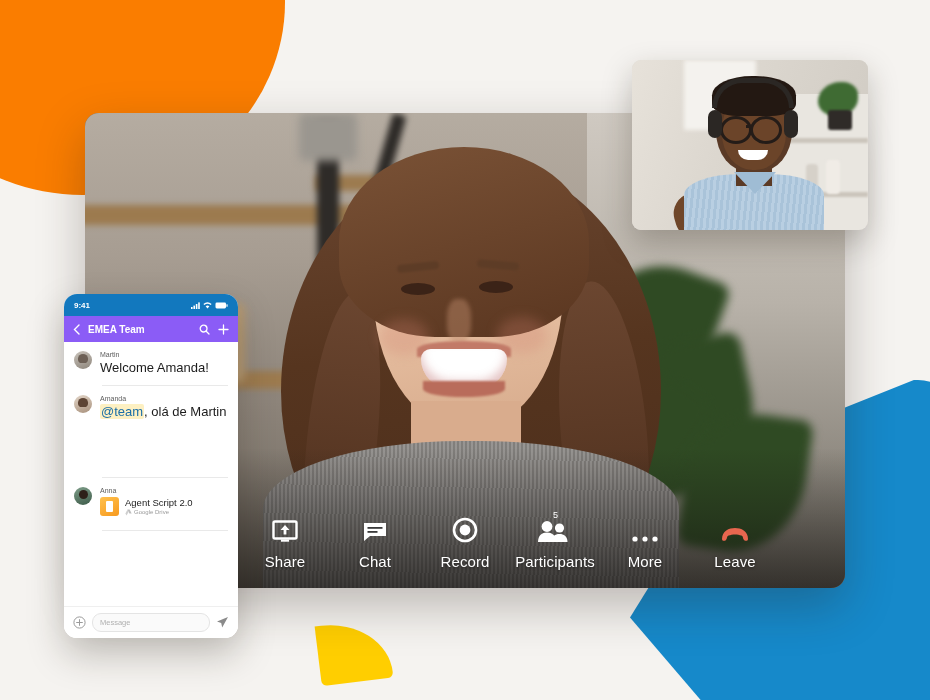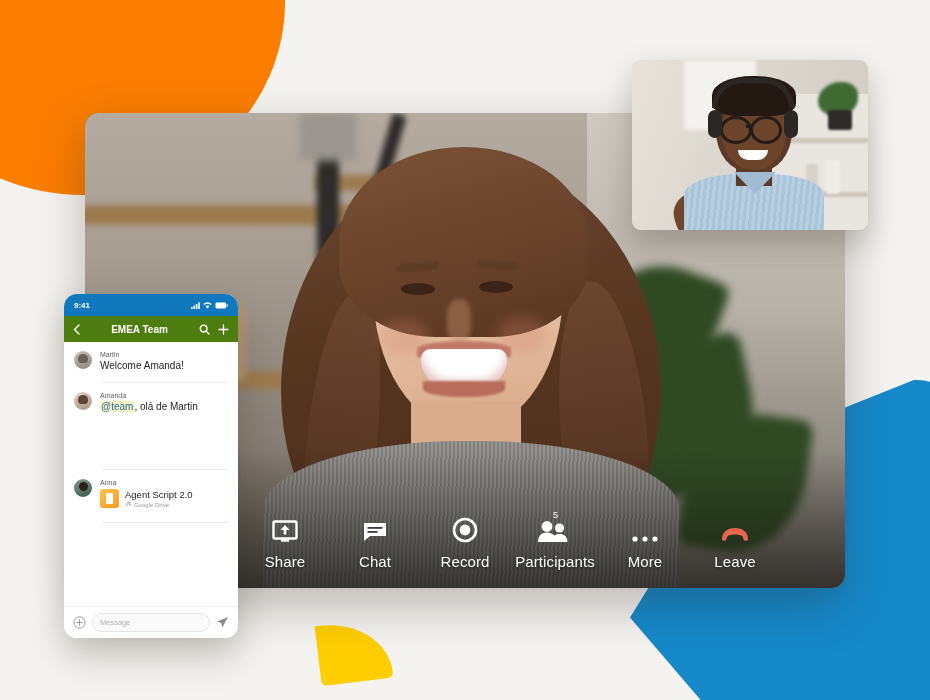--- a/index.html
+++ b/index.html
@@ -156,36 +156,36 @@
     position:absolute;left:64px;top:294px;width:174px;height:344px;
     background:#fff;border-radius:13px;overflow:hidden;
     box-shadow:0 16px 36px rgba(40,30,20,.26);
   }
   .phone-statusbar{
     height:22px;background:#1278BE;color:#fff;display:flex;align-items:center;
     justify-content:space-between;padding:0 10px;font-size:8px;font-weight:bold;
   }
   .status-icons{display:flex;align-items:center;gap:3px;}
   .phone-navbar{
-    height:26px;background:#4d7c0f;color:#fff;display:flex;align-items:center;
-    gap:8px;padding:0 9px;text-align:center;
+    height:26px;background:#8b5cf6;color:#fff;display:flex;align-items:center;
+    gap:8px;padding:0 9px;
   }
   .phone-title{font-size:10px;font-weight:bold;flex:1;}
   .phone-body{background:#fff;height:calc(100% - 48px);position:relative;}
   .msg{display:flex;gap:8px;padding:9px 10px 0 10px;}
   .avatar{width:18px;height:18px;border-radius:50%;flex:0 0 18px;overflow:hidden;position:relative;}
   .av-martin{background:linear-gradient(160deg,#c9c3bb,#8e867c);}
   .av-martin::after{content:"";position:absolute;left:4px;top:3px;width:10px;height:9px;background:#6d6056;border-radius:50% 50% 40% 40%;}
   .av-amanda{background:linear-gradient(160deg,#e3d6c9,#a8917c);}
   .av-amanda::after{content:"";position:absolute;left:4px;top:3px;width:10px;height:9px;background:#5d4434;border-radius:50% 50% 40% 40%;}
   .av-anna{background:linear-gradient(160deg,#7f9e8a,#3c5a48);}
   .av-anna::after{content:"";position:absolute;left:5px;top:3px;width:9px;height:9px;background:#2d2018;border-radius:50%;}
   .msg-body{flex:1;min-width:0;}
   .msg-author{font-size:7px;color:#5c5c5c;margin-bottom:2px;}
-  .msg-text{font-size:10px;color:#1c1c1c;line-height:1.25;}
+  .msg-text{font-size:13px;color:#1c1c1c;line-height:1.25;}
   .mention{background:#fdf0c2;color:#1b6ea8;border-radius:2px;padding:0 1px;}
   .divider{height:1px;background:#e9e9e9;margin:9px 10px 0 38px;}
   .file-card{display:flex;align-items:center;gap:6px;margin-top:3px;}
   .file-ico{width:19px;height:19px;border-radius:3px;background:linear-gradient(150deg,#ffc14d,#f79a1f);position:relative;flex:0 0 19px;}
   .file-ico::after{content:"";position:absolute;left:6px;top:4px;width:7px;height:11px;background:#fff;border-radius:1px;}
   .file-name{font-size:9.5px;color:#1c1c1c;line-height:1.2;}
   .file-sub{font-size:6px;color:#9a9a9a;display:flex;align-items:center;gap:2px;margin-top:1px;}
   .composer{
     position:absolute;left:0;right:0;bottom:0;height:32px;background:#fff;
     border-top:1px solid #efefef;display:flex;align-items:center;gap:6px;padding:0 9px;box-sizing:border-box;

